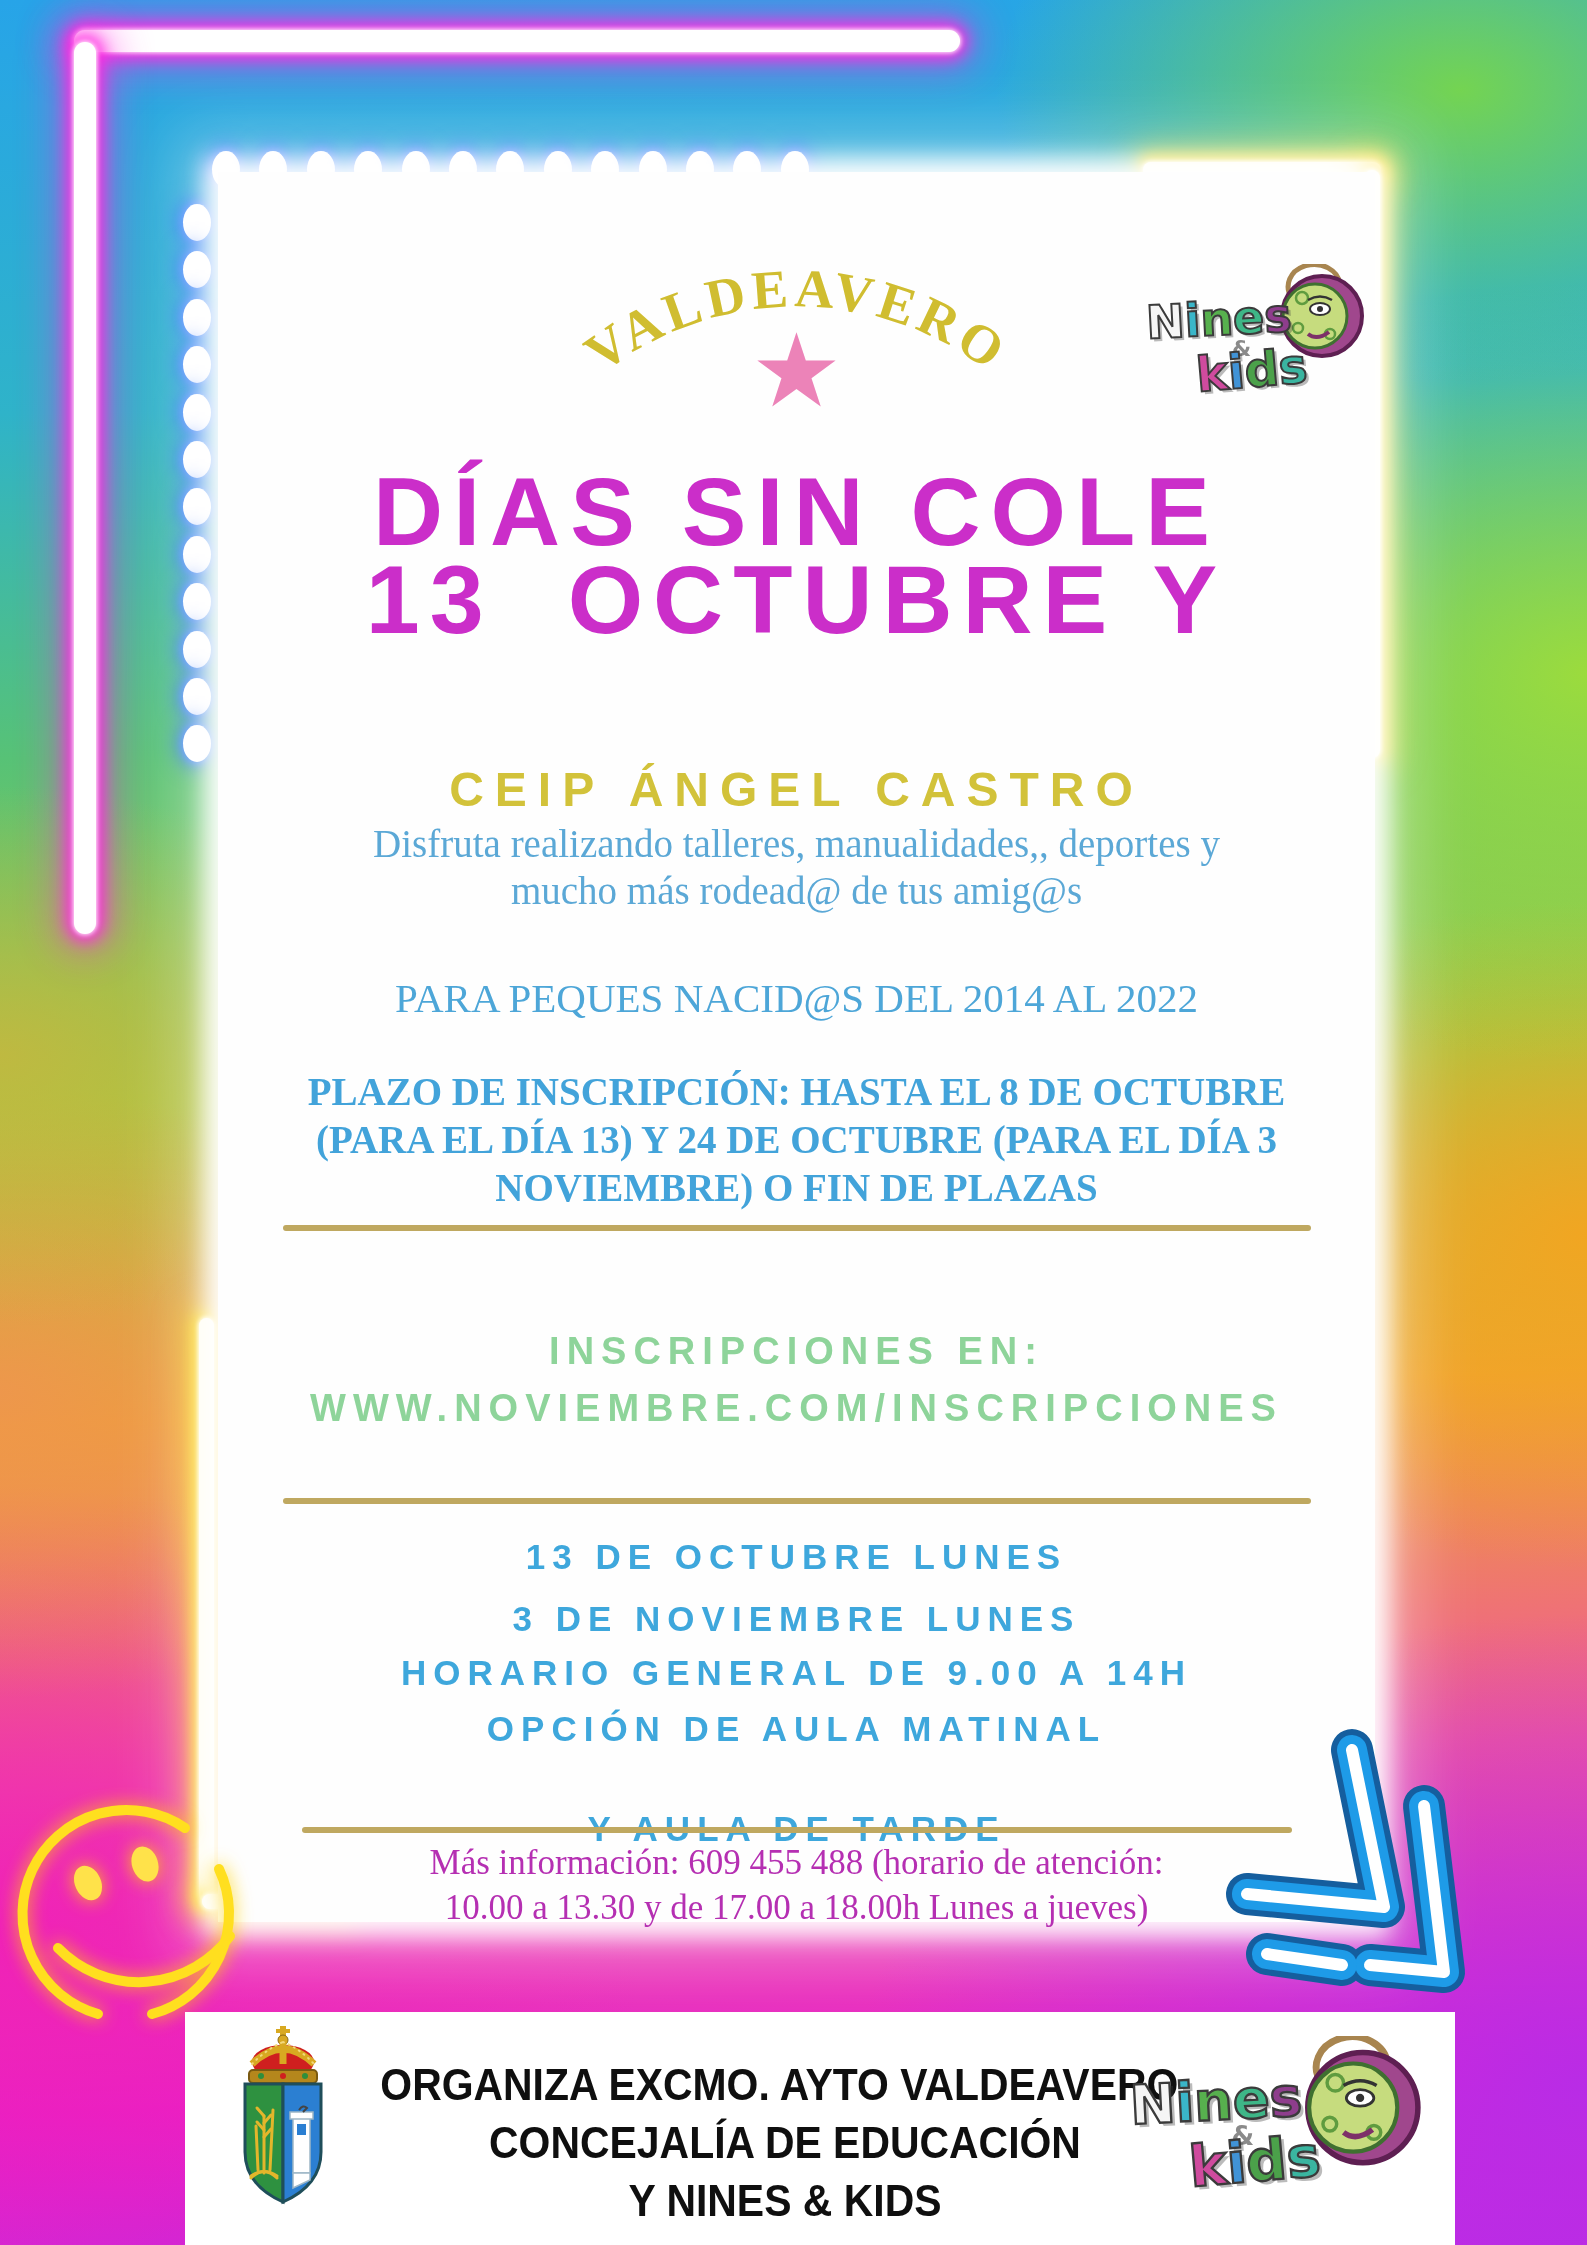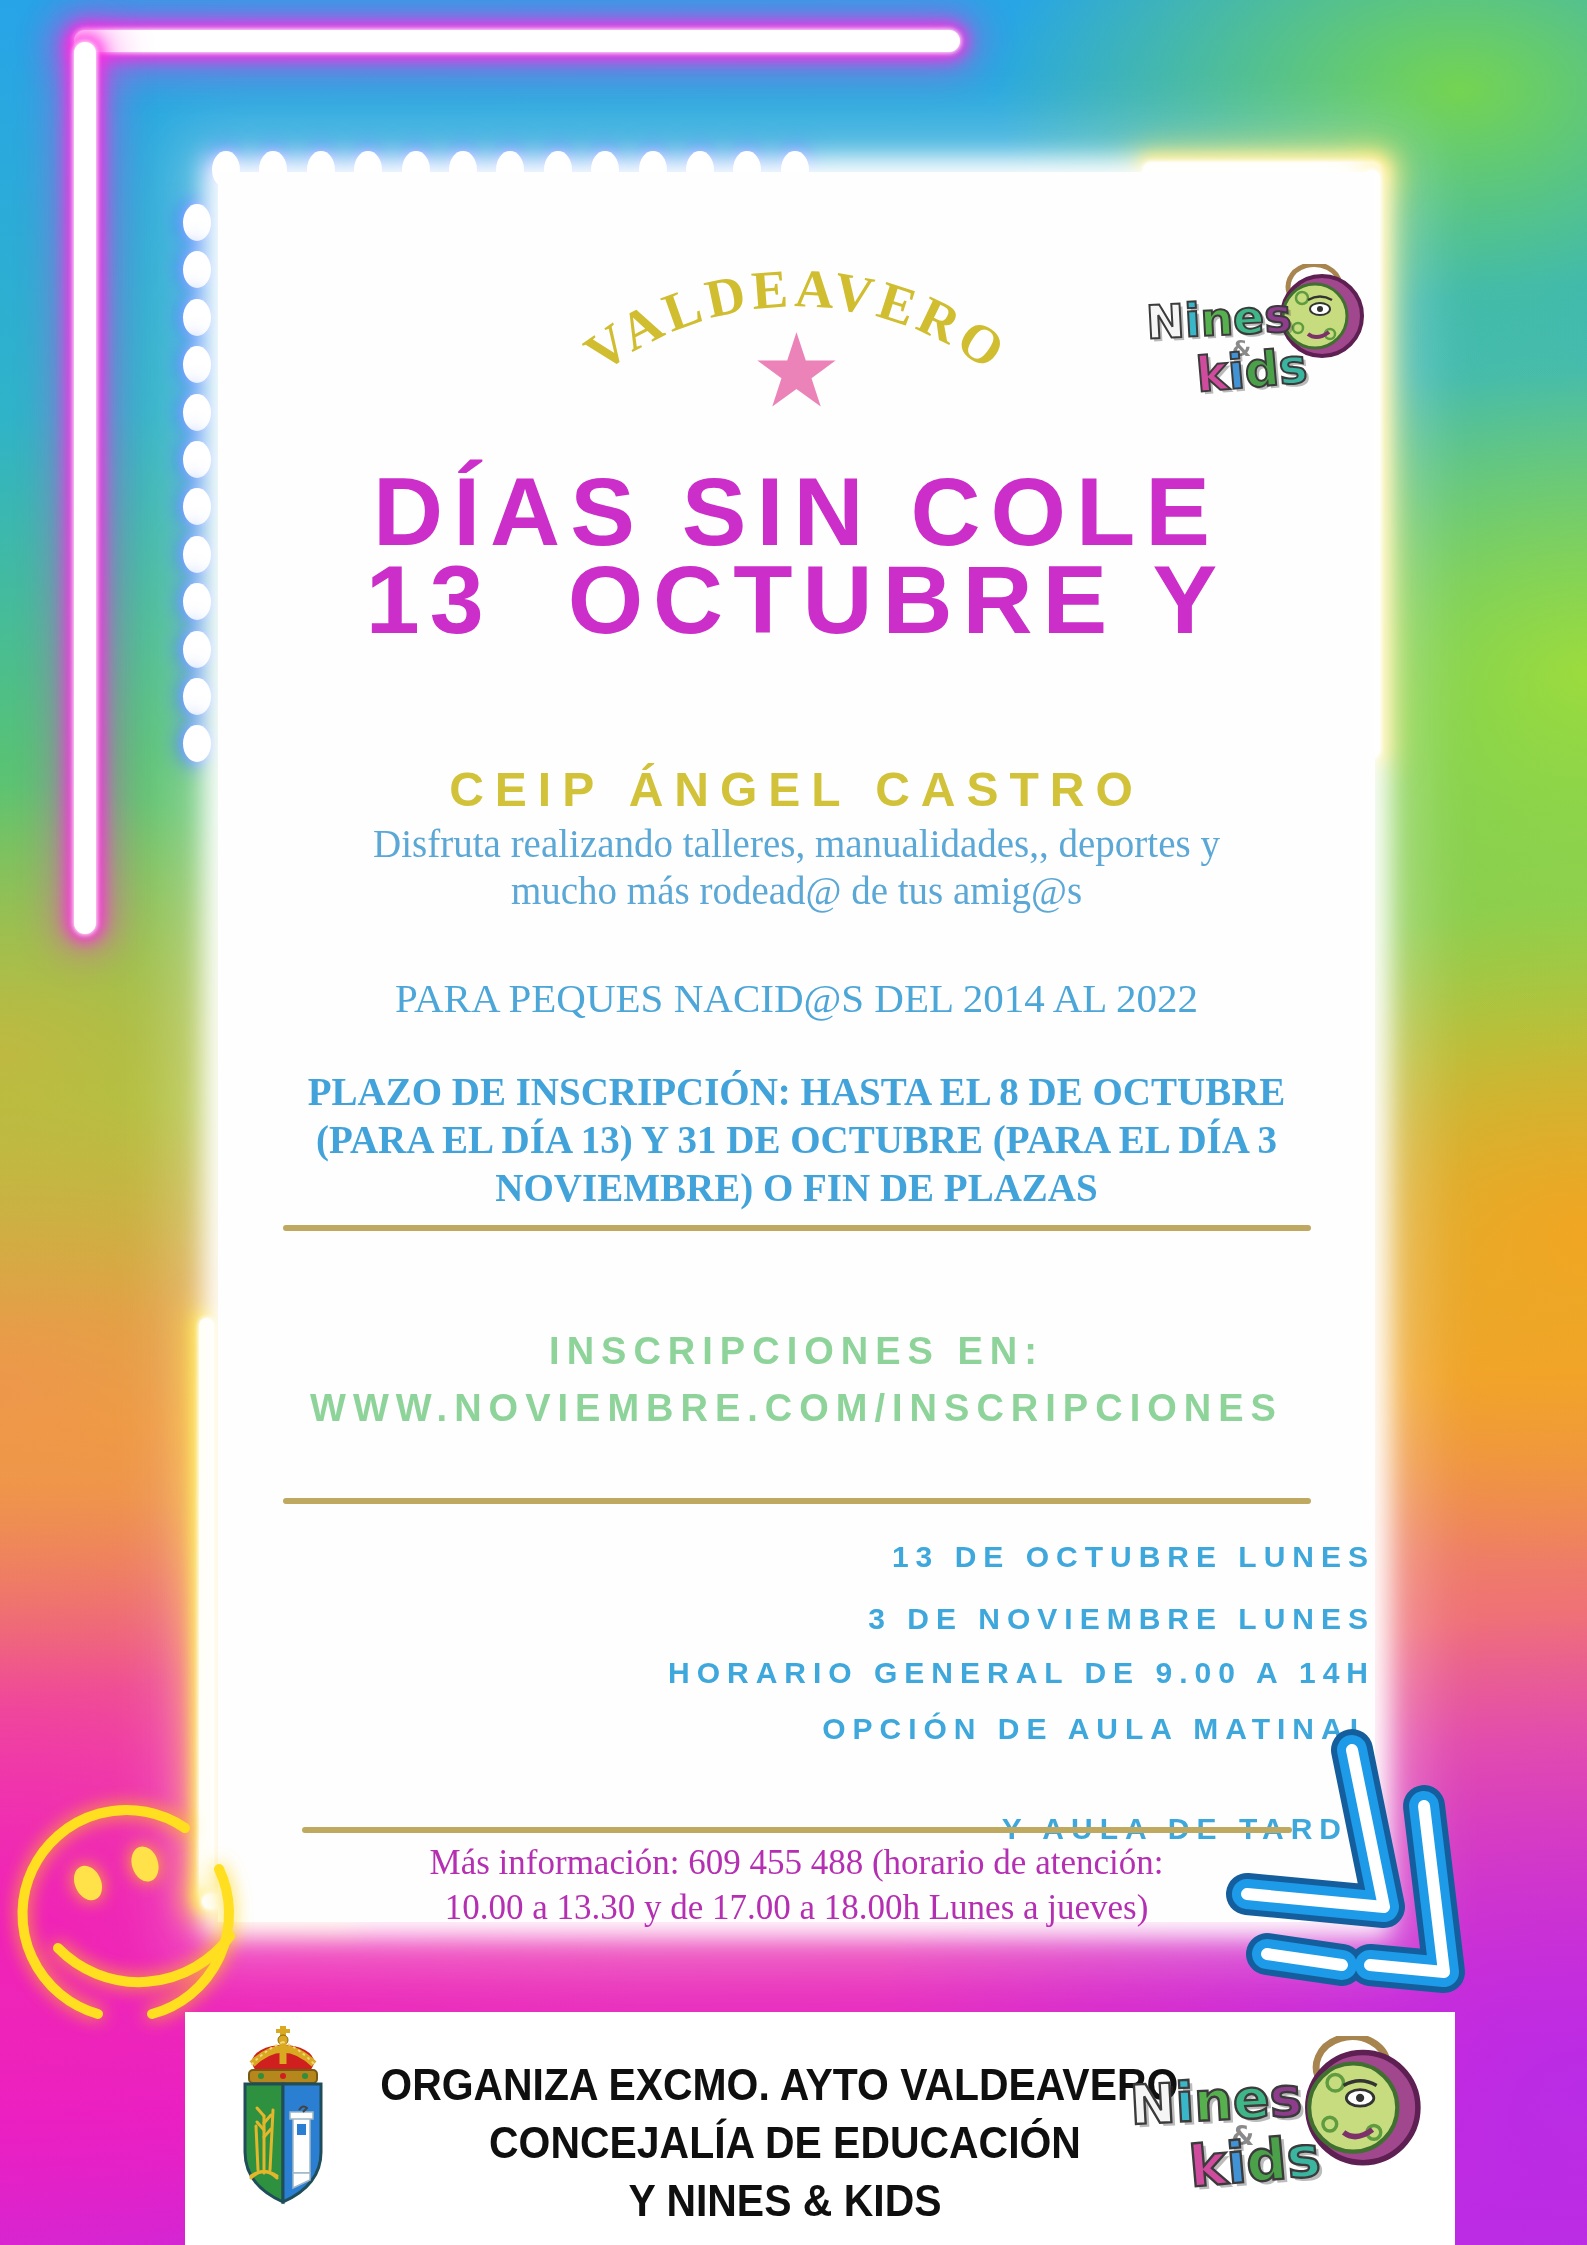--- a/index.html
+++ b/index.html
@@ -47,21 +47,21 @@
   .subtitle{top:590px;font-weight:bold;font-size:48px;letter-spacing:11px;color:#d2c23a;}
   .intro{top:648px;font-family:"Liberation Serif",serif;font-size:39px;line-height:47px;color:#5ba8d6;}
   .ages{top:802px;font-family:"Liberation Serif",serif;font-size:41px;color:#4da6d8;}
   .deadline{top:888px;font-family:"Liberation Serif",serif;font-weight:bold;font-size:39px;
     line-height:48px;color:#42a3da;margin-top:8px;}
   .divider{position:absolute;height:6px;border-radius:3px;background:#bfa860;}
   .div1{top:1053px;left:65px;width:1028px;}
   .div2{top:1326px;left:65px;width:1028px;}
   .div3{top:1655px;left:84px;width:990px;}
   .info{top:1100px;font-weight:bold;font-size:38px;line-height:53px;letter-spacing:7px;color:#8ed49a;}
-  .schedule{top:1356px;font-weight:bold;font-size:30px;line-height:57px;letter-spacing:7px;color:#3ea7dc;text-align:right;}
+  .schedule{top:1356px;font-weight:bold;font-size:35px;line-height:57px;letter-spacing:7px;color:#3ea7dc;}
   .more{top:1668px;font-family:"Liberation Serif",serif;font-size:35px;line-height:45px;color:#b52fb2;}
   
   .nk-logo{position:absolute;}
   .nk-top{left:928px;top:92px;width:220px;height:150px;}
   .nk-face{position:absolute;right:0;top:0;}
   .nk-word{font-family:"DejaVu Sans",sans-serif;font-weight:bold;position:absolute;
     -webkit-text-stroke:2px #3b3b3b;text-shadow:3px 3px 0 rgba(60,60,60,.35);white-space:pre;}
   .nk-nines{left:0;top:28px;font-size:46px;transform:rotate(-3deg);}
   .nk-amp{position:absolute;left:86px;top:72px;font-size:22px;color:#8a8a8a;font-weight:bold;
     font-family:"DejaVu Sans",sans-serif;}
@@ -151,21 +151,21 @@
     <div class="abs title" style="top:376px">13  OCTUBRE Y</div>
 
     <div class="abs subtitle">CEIP ÁNGEL CASTRO</div>
 
     <div class="abs intro" style="top:648px">Disfruta realizando talleres, manualidades,, deportes y</div>
     <div class="abs intro" style="top:695px">mucho más rodead@ de tus amig@s</div>
 
     <div class="abs ages">PARA PEQUES NACID@S DEL 2014 AL 2022</div>
 
     <div class="abs deadline" style="top:888px">PLAZO DE INSCRIPCIÓN: HASTA EL 8 DE OCTUBRE</div>
-    <div class="abs deadline" style="top:936px">(PARA EL DÍA 13) Y 31 DE OCTUBRE (PARA EL DÍA 3</div>
+    <div class="abs deadline" style="top:936px">(PARA EL DÍA 13) Y 24 DE OCTUBRE (PARA EL DÍA 3</div>
     <div class="abs deadline" style="top:984px">NOVIEMBRE) O FIN DE PLAZAS</div>
 
     <div class="divider div1"></div>
 
     <div class="abs info" style="top:1153px">INSCRIPCIONES EN:</div>
     <div class="abs info" style="top:1210px">WWW.NOVIEMBRE.COM/INSCRIPCIONES</div>
 
     <div class="divider div2"></div>
 
     <div class="abs schedule" style="top:1356px">13 DE OCTUBRE LUNES</div>

